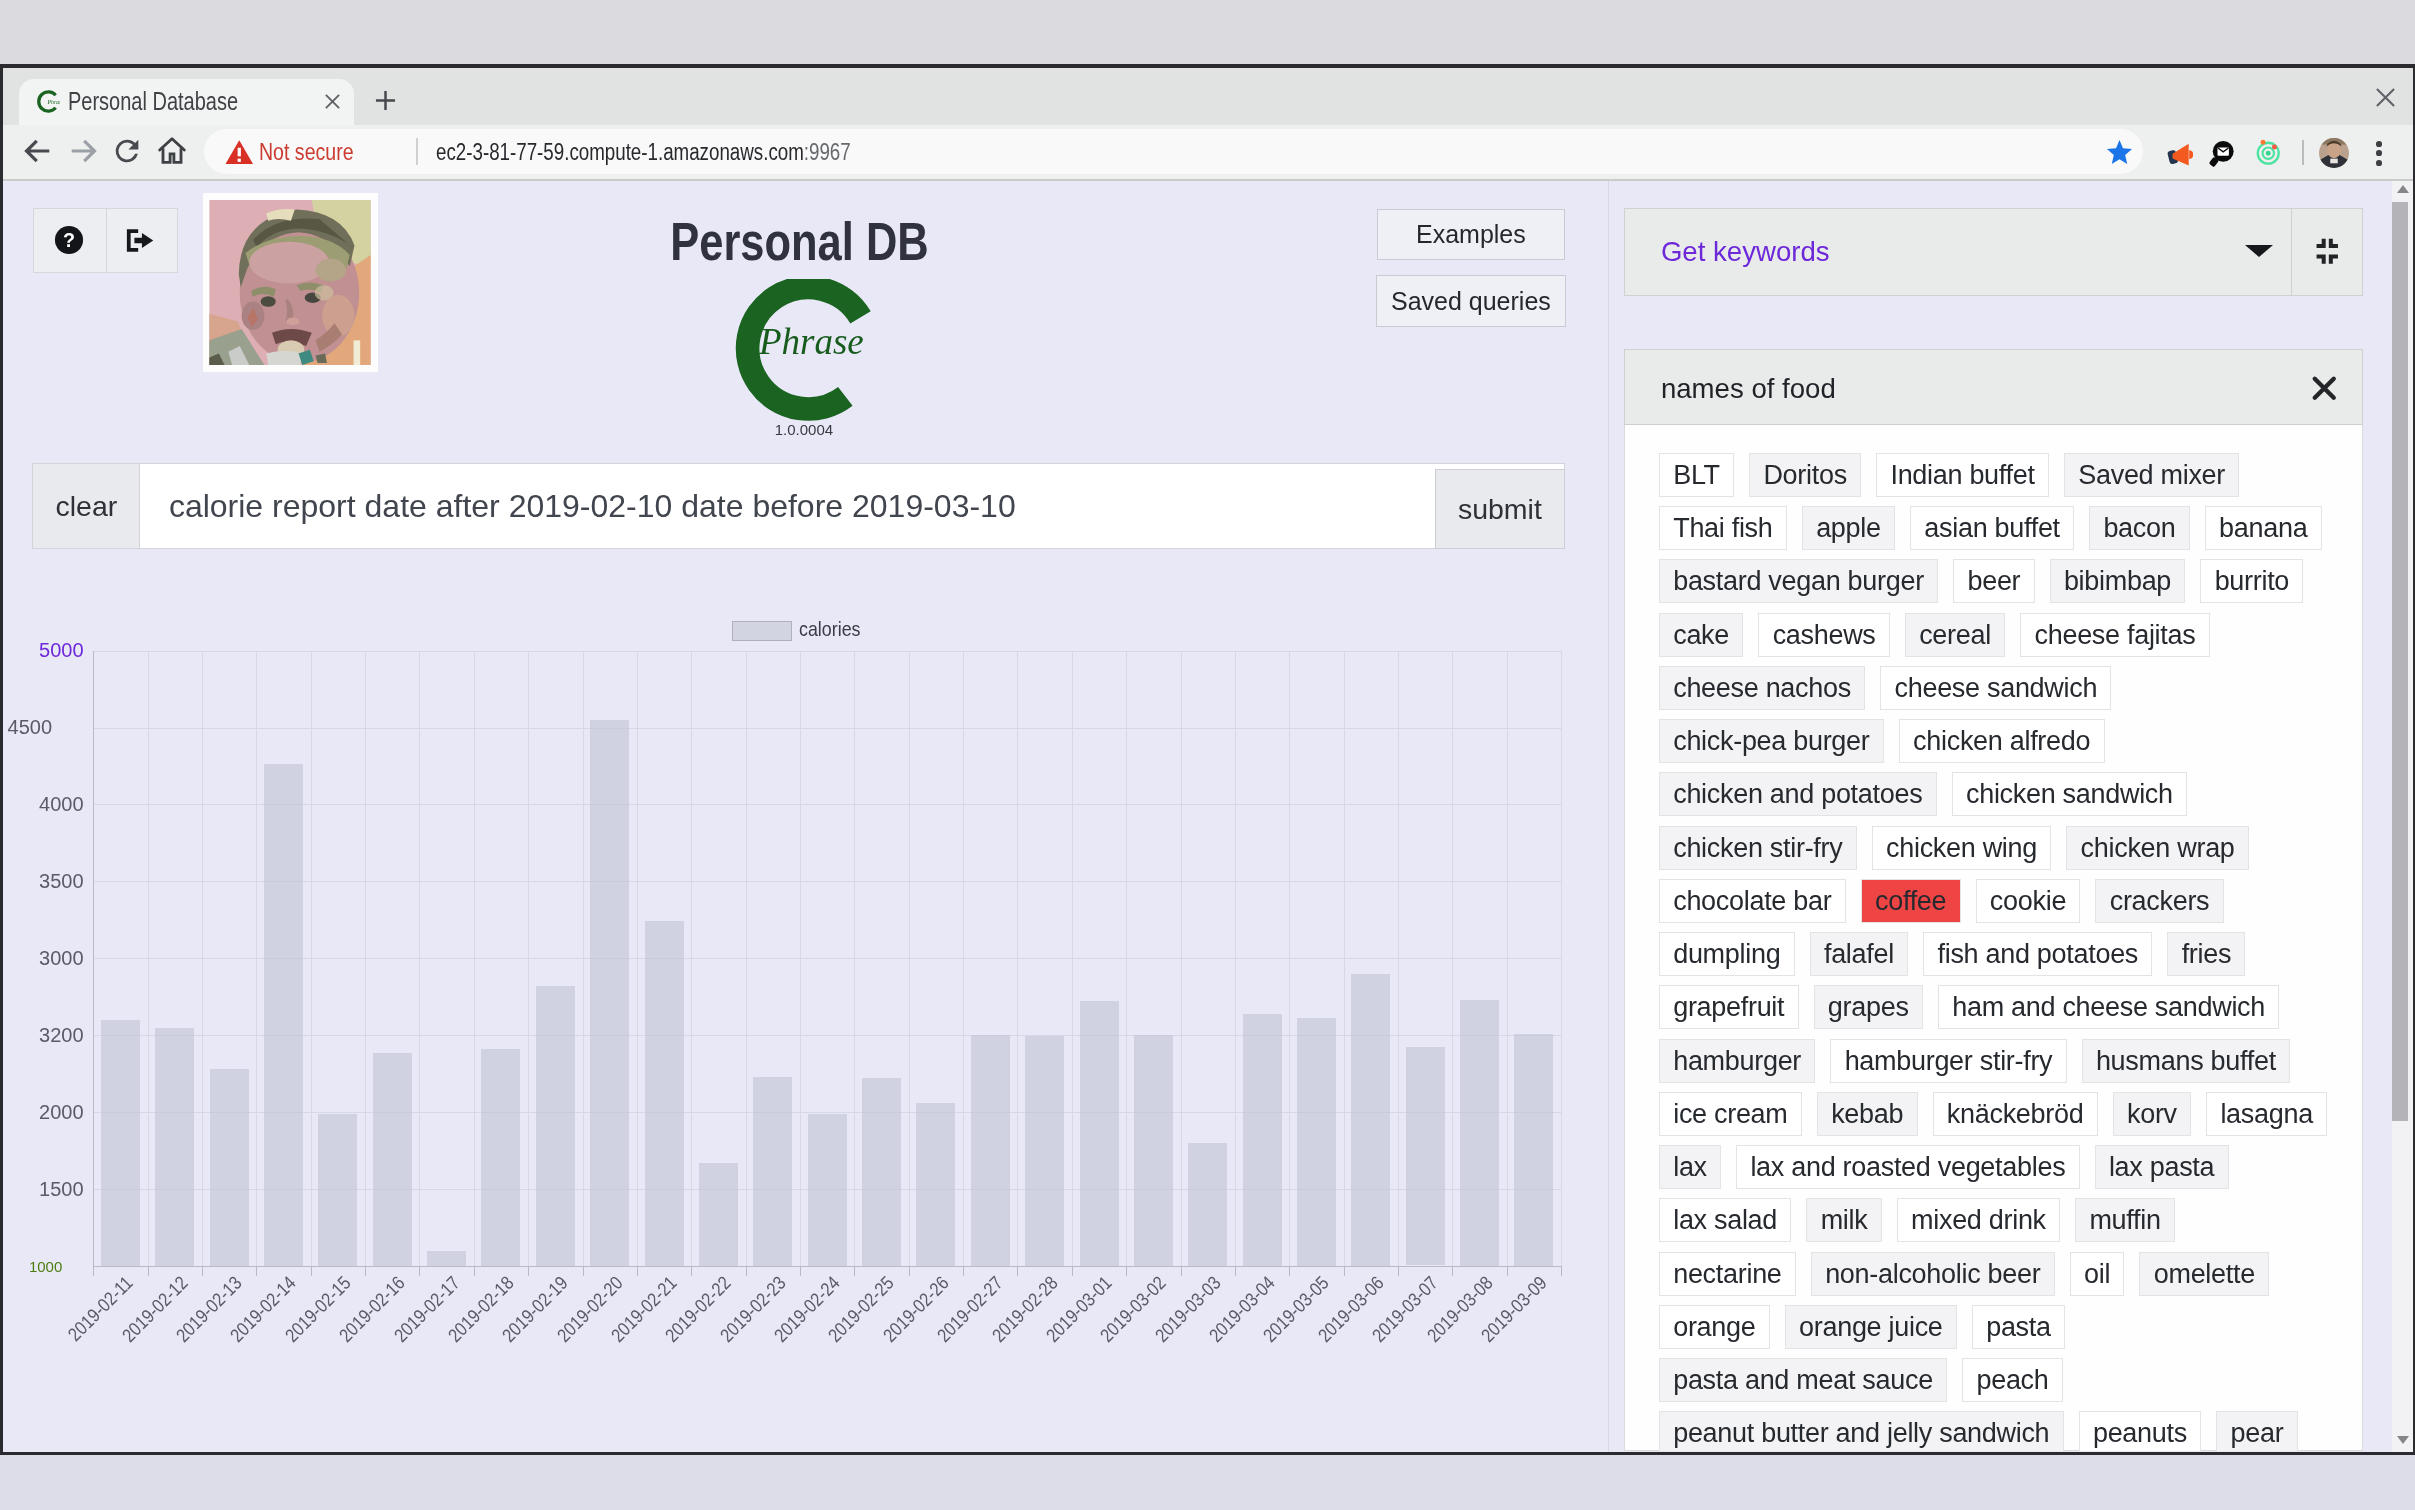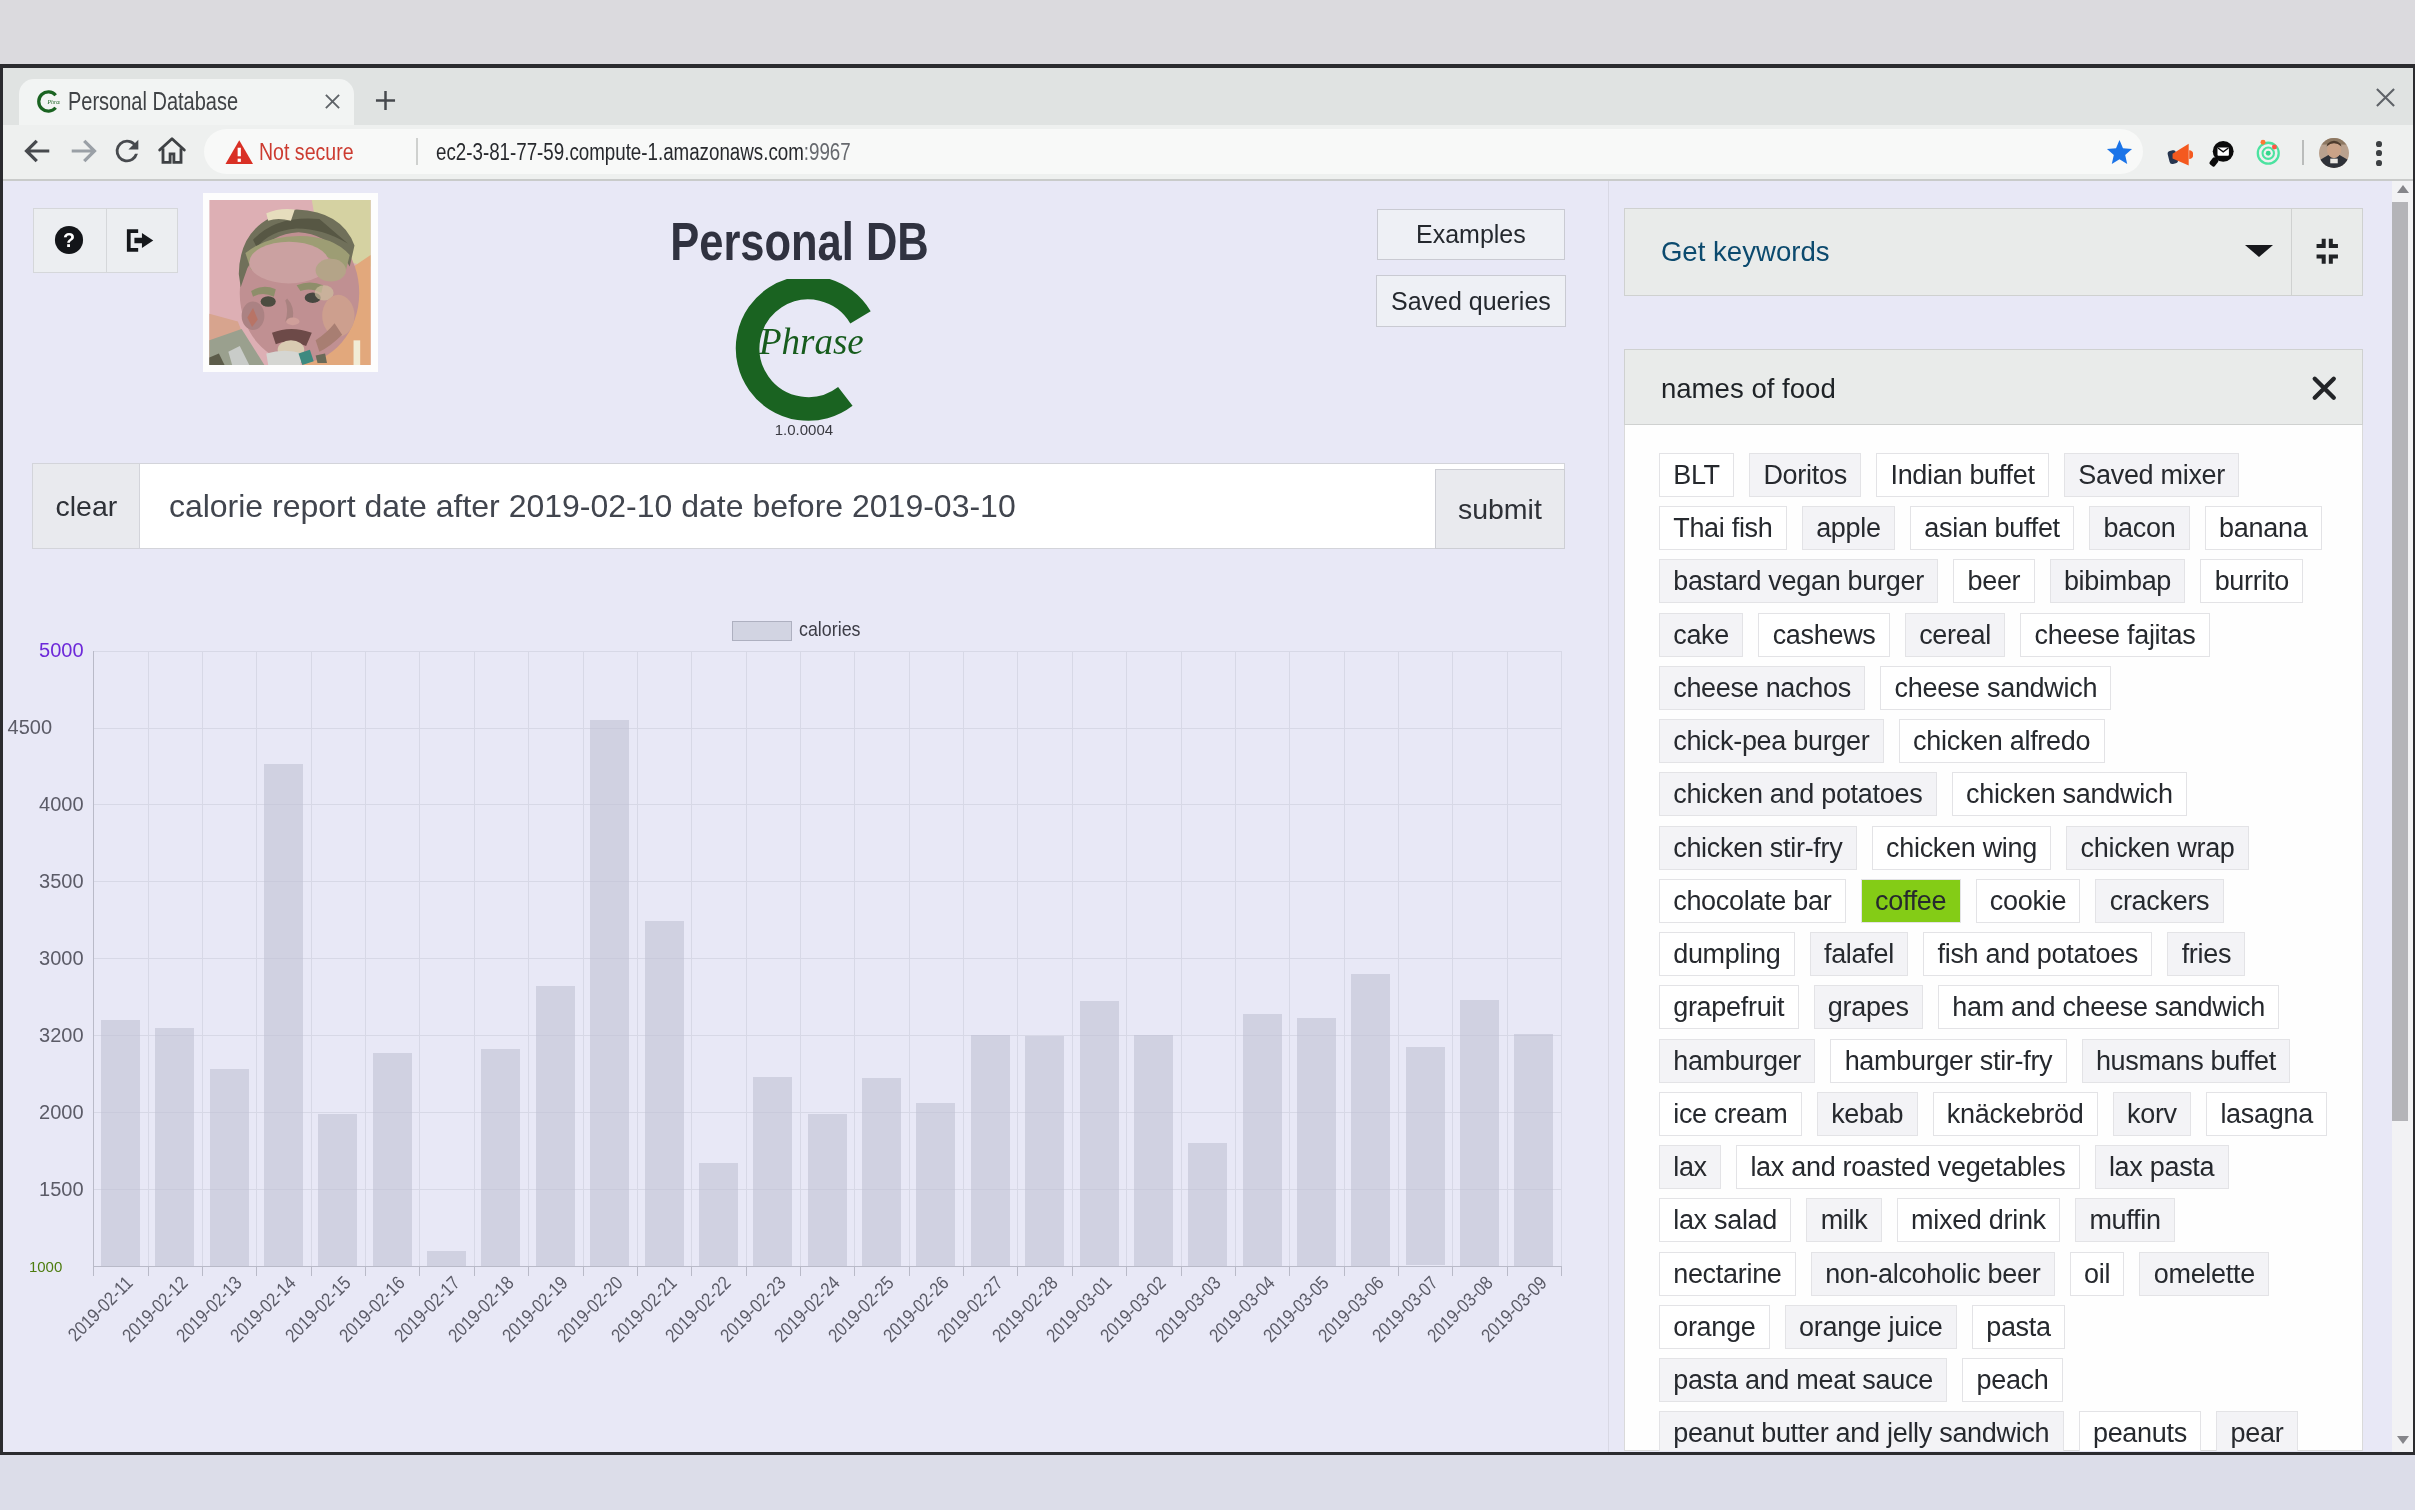--- a/index.html
+++ b/index.html
@@ -295,21 +295,21 @@
 <div style="position:absolute;left:1514px;top:1034px;width:39px;height:232px;background:rgba(192,194,212,0.6)"></div>
 <div style="position:absolute;left:1536px;top:1272px;transform-origin:100% 0;transform:translateX(-100%) rotate(-45deg) scaleX(0.86);font-size:19px;color:#5b5b67;white-space:nowrap">2019-03-09</div>
 <div class="abs" style="left:732px;top:621px;width:60px;height:20px;background:#d2d4e2;border:1px solid #aeb0c0"></div>
 <div class="abs" style="left:799px;top:617px;font-size:21px;color:#3c3c46;transform:scaleX(0.85);transform-origin:0 0">calories</div>
 </div>
 
 <div class="abs" style="left:1605px;top:0;width:1px;height:1271px;background:#d8d8e4"></div>
 
 <div class="abs" style="left:1621px;top:27px;width:739px;height:88px;background:#e9ebea;border:1px solid #cfd1d0"></div>
 <div class="abs" style="left:2288px;top:27px;width:1px;height:88px;background:#cfd1d0"></div>
-<div class="abs" style="left:1658px;top:44px;height:53px;line-height:53px;font-size:27.6px;color:#0c4a6e">Get keywords</div>
+<div class="abs" style="left:1658px;top:44px;height:53px;line-height:53px;font-size:27.6px;color:#6d28d9">Get keywords</div>
 <div class="abs" style="left:2242px;top:64px;width:0;height:0;border-left:14.3px solid transparent;border-right:14.3px solid transparent;border-top:12.4px solid #17181c"></div>
 <div class="abs" style="left:2310px;top:56px"><svg width="28.5" height="28.5" viewBox="0 0 32 32" fill="none" stroke="#212326" stroke-width="4.5">
 <path d="M12 2v8h-8"></path>
           <path d="M20 2v8h8"></path>
           <path d="M12 30v-8h-8"></path>
           <path d="M20 30v-8h8"></path>
         </svg></div>
 
 <div class="abs" style="left:1621px;top:168px;width:739px;height:76px;background:#e9ebea;border:1px solid #cfd1d0"></div>
 <div class="abs" style="left:1658px;top:181px;height:53px;line-height:53px;font-size:27.6px;color:#1f2327">names of food</div>
@@ -321,21 +321,21 @@
 <div class="abs" style="left:0px;top:-181px;width:2410px;height:1632px;overflow:hidden">
 <div class="abs" style="left:0;top:0;width:2369px;height:1451px;overflow:hidden">
 <div class="chiprow" style="top:453px"><span style="background:#ffffff">BLT</span><span style="background:#f3f3f6">Doritos</span><span style="background:#ffffff">Indian buffet</span><span style="background:#f3f3f6">Saved mixer</span></div>
 <div class="chiprow" style="top:506px"><span style="background:#ffffff">Thai fish</span><span style="background:#f3f3f6">apple</span><span style="background:#ffffff">asian buffet</span><span style="background:#f3f3f6">bacon</span><span style="background:#ffffff">banana</span></div>
 <div class="chiprow" style="top:559px"><span style="background:#f3f3f6">bastard vegan burger</span><span style="background:#ffffff">beer</span><span style="background:#f3f3f6">bibimbap</span><span style="background:#ffffff">burrito</span></div>
 <div class="chiprow" style="top:613px"><span style="background:#f3f3f6">cake</span><span style="background:#ffffff">cashews</span><span style="background:#f3f3f6">cereal</span><span style="background:#ffffff">cheese fajitas</span></div>
 <div class="chiprow" style="top:666px"><span style="background:#f3f3f6">cheese nachos</span><span style="background:#ffffff">cheese sandwich</span></div>
 <div class="chiprow" style="top:719px"><span style="background:#f3f3f6">chick-pea burger</span><span style="background:#ffffff">chicken alfredo</span></div>
 <div class="chiprow" style="top:772px"><span style="background:#f3f3f6">chicken and potatoes</span><span style="background:#ffffff">chicken sandwich</span></div>
 <div class="chiprow" style="top:826px"><span style="background:#f3f3f6">chicken stir-fry</span><span style="background:#ffffff">chicken wing</span><span style="background:#f3f3f6">chicken wrap</span></div>
-<div class="chiprow" style="top:879px"><span style="background:#ffffff">chocolate bar</span><span style="background:#84cc16">coffee</span><span style="background:#ffffff">cookie</span><span style="background:#f3f3f6">crackers</span></div>
+<div class="chiprow" style="top:879px"><span style="background:#ffffff">chocolate bar</span><span style="background:#ef4444">coffee</span><span style="background:#ffffff">cookie</span><span style="background:#f3f3f6">crackers</span></div>
 <div class="chiprow" style="top:932px"><span style="background:#ffffff">dumpling</span><span style="background:#f3f3f6">falafel</span><span style="background:#ffffff">fish and potatoes</span><span style="background:#f3f3f6">fries</span></div>
 <div class="chiprow" style="top:985px"><span style="background:#ffffff">grapefruit</span><span style="background:#f3f3f6">grapes</span><span style="background:#ffffff">ham and cheese sandwich</span></div>
 <div class="chiprow" style="top:1039px"><span style="background:#f3f3f6">hamburger</span><span style="background:#ffffff">hamburger stir-fry</span><span style="background:#f3f3f6">husmans buffet</span></div>
 <div class="chiprow" style="top:1092px"><span style="background:#ffffff">ice cream</span><span style="background:#f3f3f6">kebab</span><span style="background:#ffffff">knäckebröd</span><span style="background:#f3f3f6">korv</span><span style="background:#ffffff">lasagna</span></div>
 <div class="chiprow" style="top:1145px"><span style="background:#f3f3f6">lax</span><span style="background:#ffffff">lax and roasted vegetables</span><span style="background:#f3f3f6">lax pasta</span></div>
 <div class="chiprow" style="top:1198px"><span style="background:#ffffff">lax salad</span><span style="background:#f3f3f6">milk</span><span style="background:#ffffff">mixed drink</span><span style="background:#f3f3f6">muffin</span></div>
 <div class="chiprow" style="top:1252px"><span style="background:#ffffff">nectarine</span><span style="background:#f3f3f6">non-alcoholic beer</span><span style="background:#ffffff">oil</span><span style="background:#f3f3f6">omelette</span></div>
 <div class="chiprow" style="top:1305px"><span style="background:#ffffff">orange</span><span style="background:#f3f3f6">orange juice</span><span style="background:#ffffff">pasta</span></div>
 <div class="chiprow" style="top:1358px"><span style="background:#f3f3f6">pasta and meat sauce</span><span style="background:#ffffff">peach</span></div>
 <div class="chiprow" style="top:1411px"><span style="background:#f3f3f6">peanut butter and jelly sandwich</span><span style="background:#ffffff">peanuts</span><span style="background:#f3f3f6">pear</span></div>

